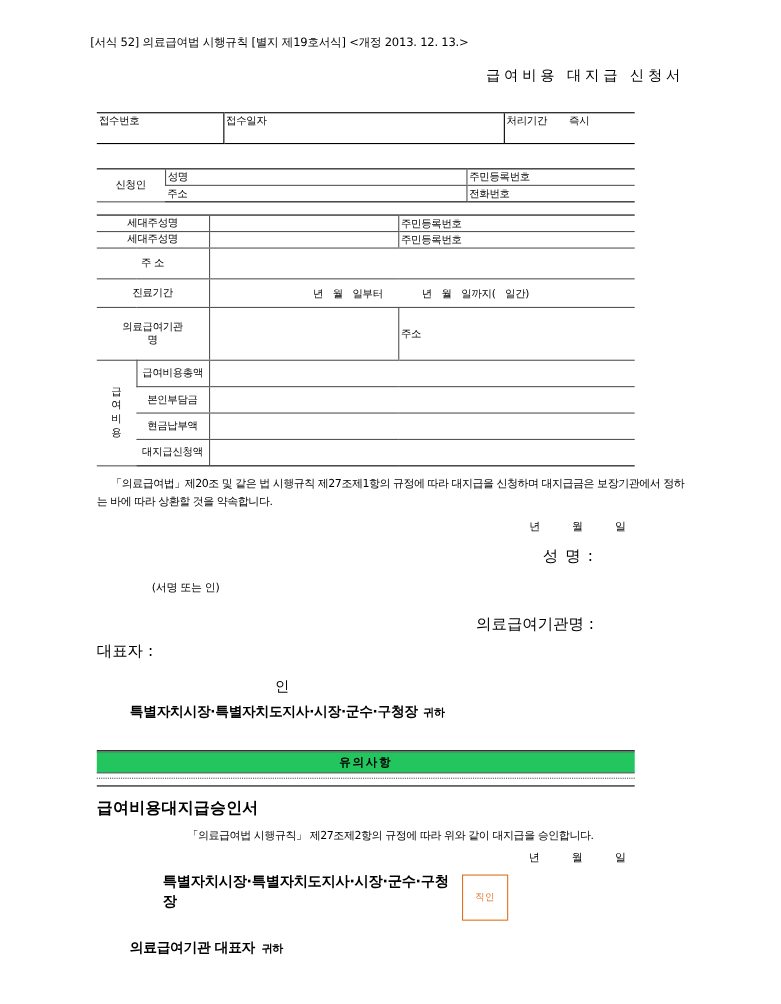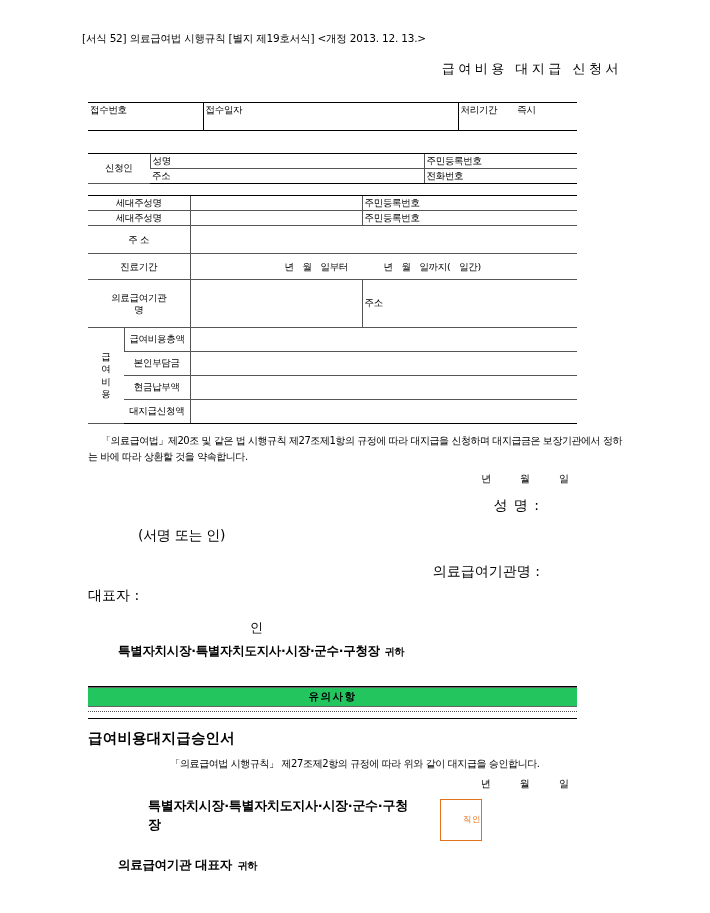--- a/index.html
+++ b/index.html
@@ -130,21 +130,21 @@
   }
   .date-row span { display: inline-block; width: 36px; text-align: center; }
 
   .sign-name {
     text-align: right;
     font-size: 14px;
     margin: 11px 82px 0 0;
     letter-spacing: 1px;
   }
   .sign-note {
-    font-size: 14px;
+    font-size: 10px;
     margin: 12px 0 0 50px;
     letter-spacing: -0.3px;
   }
   .sign-org {
     text-align: right;
     font-size: 14px;
     margin: 18px 82px 0 0;
   }
   .sign-rep {
     text-align: left;
@@ -235,30 +235,30 @@
   .approver-name {
     font-size: 13px;
     font-weight: bold;
     margin-left: 60px;
     width: 270px;
     line-height: 1.45;
     letter-spacing: -0.3px;
   }
   .seal-box {
     position: absolute;
-    left: 352px;
+    left: 332px;
     top: 2px;
     width: 40px;
     height: 40px;
     border: 1.6px solid #e2711d;
     color: #e2711d;
     font-size: 8.5px;
     display: flex;
     align-items: center;
-    justify-content: flex-end;
+    justify-content: center;
     letter-spacing: 0.5px;
   }
   .final-addressee {
     font-size: 12.5px;
     font-weight: bold;
     margin: 12px 0 0 30px;
     letter-spacing: -0.3px;
   }
   .final-addressee .hon {
     font-size: 10px;

